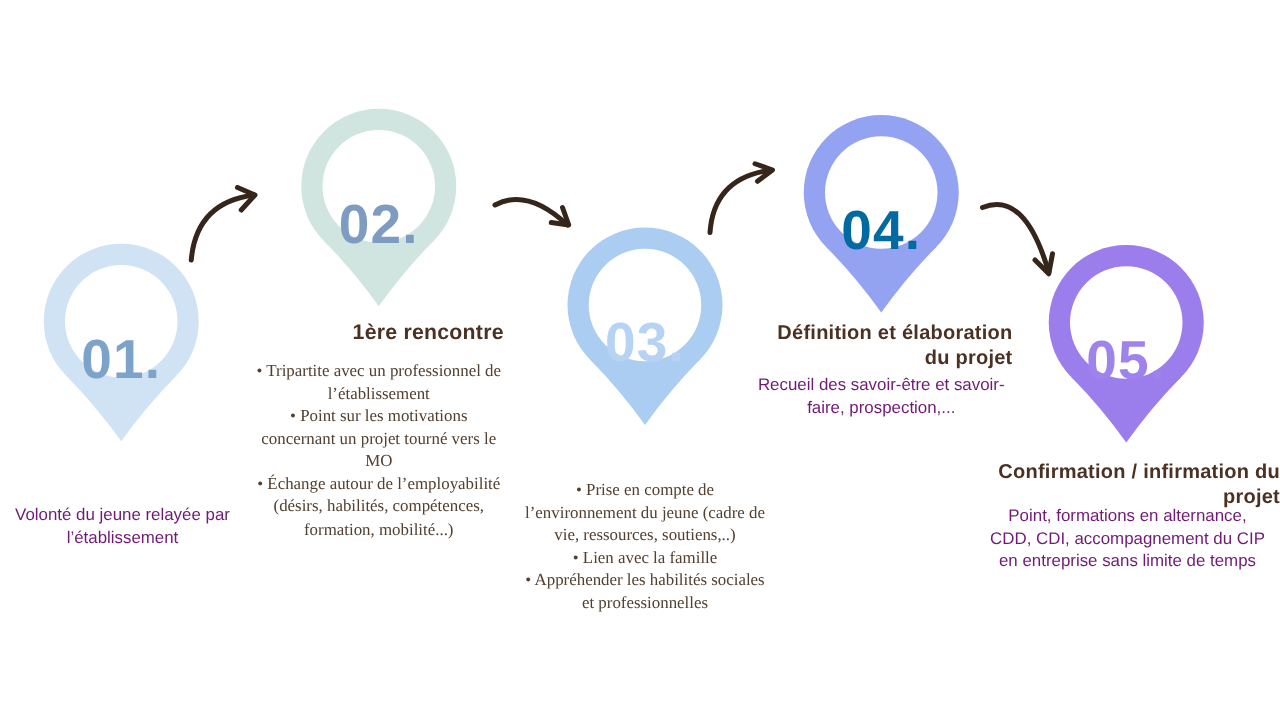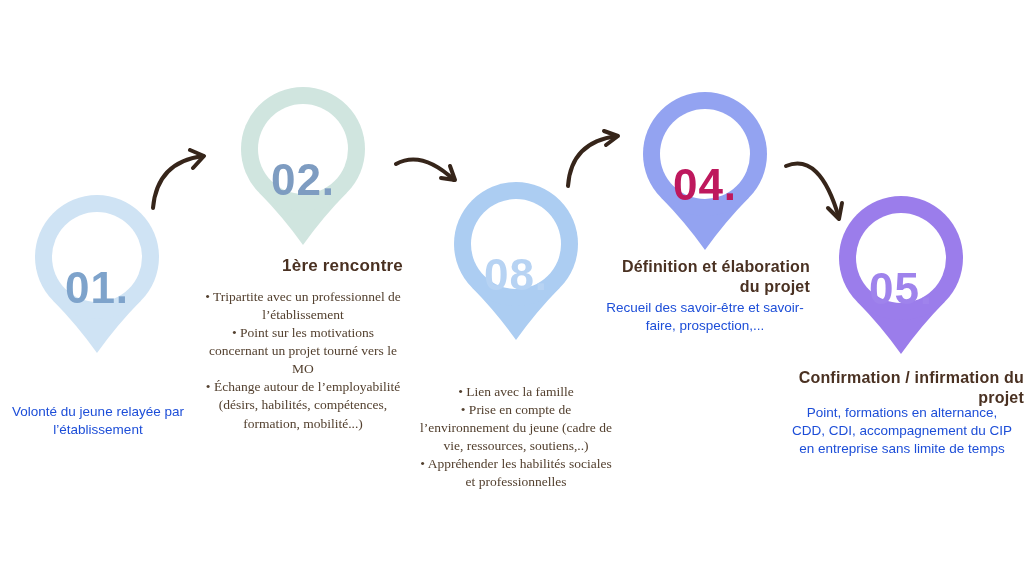--- a/index.html
+++ b/index.html
@@ -11,21 +11,21 @@
   .pin-wrap svg{position:absolute;left:0;top:0;display:block;}
   .pin-number{
     position:absolute;left:0;right:0;top:47px;text-align:center;
     font-size:44px;font-weight:700;letter-spacing:1px;line-height:1;margin-top:26px;
   }
   .step-title{
     position:absolute;text-align:right;font-weight:700;font-size:16px;
     color:#4a3122;line-height:1.22;letter-spacing:.2px;
   }
   .step-desc{
-    position:absolute;text-align:center;font-size:13.5px;color:#1d4ed8;line-height:1.34;
+    position:absolute;text-align:center;font-size:13.5px;color:#701a75;line-height:1.34;
   }
   .bullets{
     position:absolute;text-align:center;font-size:13.5px;color:#53402f;line-height:1.34;font-family:Liberation Serif, serif;
   }
   .bullet{margin:0;}
   .arrow{position:absolute;}
   .arrow path{stroke:currentColor;stroke-width:4;fill:none;stroke-linecap:round;stroke-linejoin:round;}
 </style>
 </head>
 <body>
@@ -66,40 +66,40 @@
     <path d="M4,14 Q30,0 62,30"></path>
     <path d="M49,28 L63,30 L58,16"></path>
   </svg>
 
   <div class="pin-wrap" style="left: 452px; top: 180px; color: rgb(172, 205, 242);">
     <svg width="128" height="164" viewBox="0 0 128 164">
       <path d="M20.2,107.8 Q44,132 64,160 Q84,132 107.8,107.8 Z" fill="currentColor"></path>
       <circle cx="64" cy="64" r="62" fill="currentColor"></circle>
       <circle cx="64" cy="64" r="45" fill="#ffffff"></circle>
     </svg>
-    <div class="pin-number" style="color: rgb(183, 211, 243);">08.</div>
+    <div class="pin-number" style="color: rgb(183, 211, 243);">03.</div>
   </div>
   <div class="bullets" style="left:415px;top:383px;width:202px">
+      <div class="bullet">• Prise en compte de l’environnement du jeune (cadre de vie, ressources, soutiens,..)</div>
       <div class="bullet">• Lien avec la famille</div>
-      <div class="bullet">• Prise en compte de l’environnement du jeune (cadre de vie, ressources, soutiens,..)</div>
       <div class="bullet">• Appréhender les habilités sociales et professionnelles</div>
     </div>
 
   <svg class="arrow" style="left: 562px; top: 128px; color: rgb(54, 37, 26);" width="66" height="62" viewBox="0 0 66 62">
     <path d="M6,58 Q9,14 55,8"></path>
     <path d="M42,3 L56,8 L44,17"></path>
   </svg>
 
   <div class="pin-wrap" style="left: 641px; top: 90px; color: rgb(147, 163, 241);">
     <svg width="128" height="164" viewBox="0 0 128 164">
       <path d="M20.2,107.8 Q44,132 64,160 Q84,132 107.8,107.8 Z" fill="currentColor"></path>
       <circle cx="64" cy="64" r="62" fill="currentColor"></circle>
       <circle cx="64" cy="64" r="45" fill="#ffffff"></circle>
     </svg>
-    <div class="pin-number" style="color: #be185d;">04.</div>
+    <div class="pin-number" style="color: #0369a1;">04.</div>
   </div>
   <div class="step-title" style="left:600px;top:257px;width:210px">Définition et élaboration du projet</div>
   <div class="step-desc" style="left:603px;top:299px;width:204px">Recueil des savoir-être et savoir-faire, prospection,...</div>
 
   <svg class="arrow" style="left: 782px; top: 152px; color: rgb(54, 37, 26);" width="66" height="76" viewBox="0 0 66 76">
     <path d="M4,14 Q38,0 57,66"></path>
     <path d="M46,56 L57,67 L60,51"></path>
   </svg>
 
   <div class="pin-wrap" style="left: 837px; top: 194px; color: rgb(155, 125, 235);">

